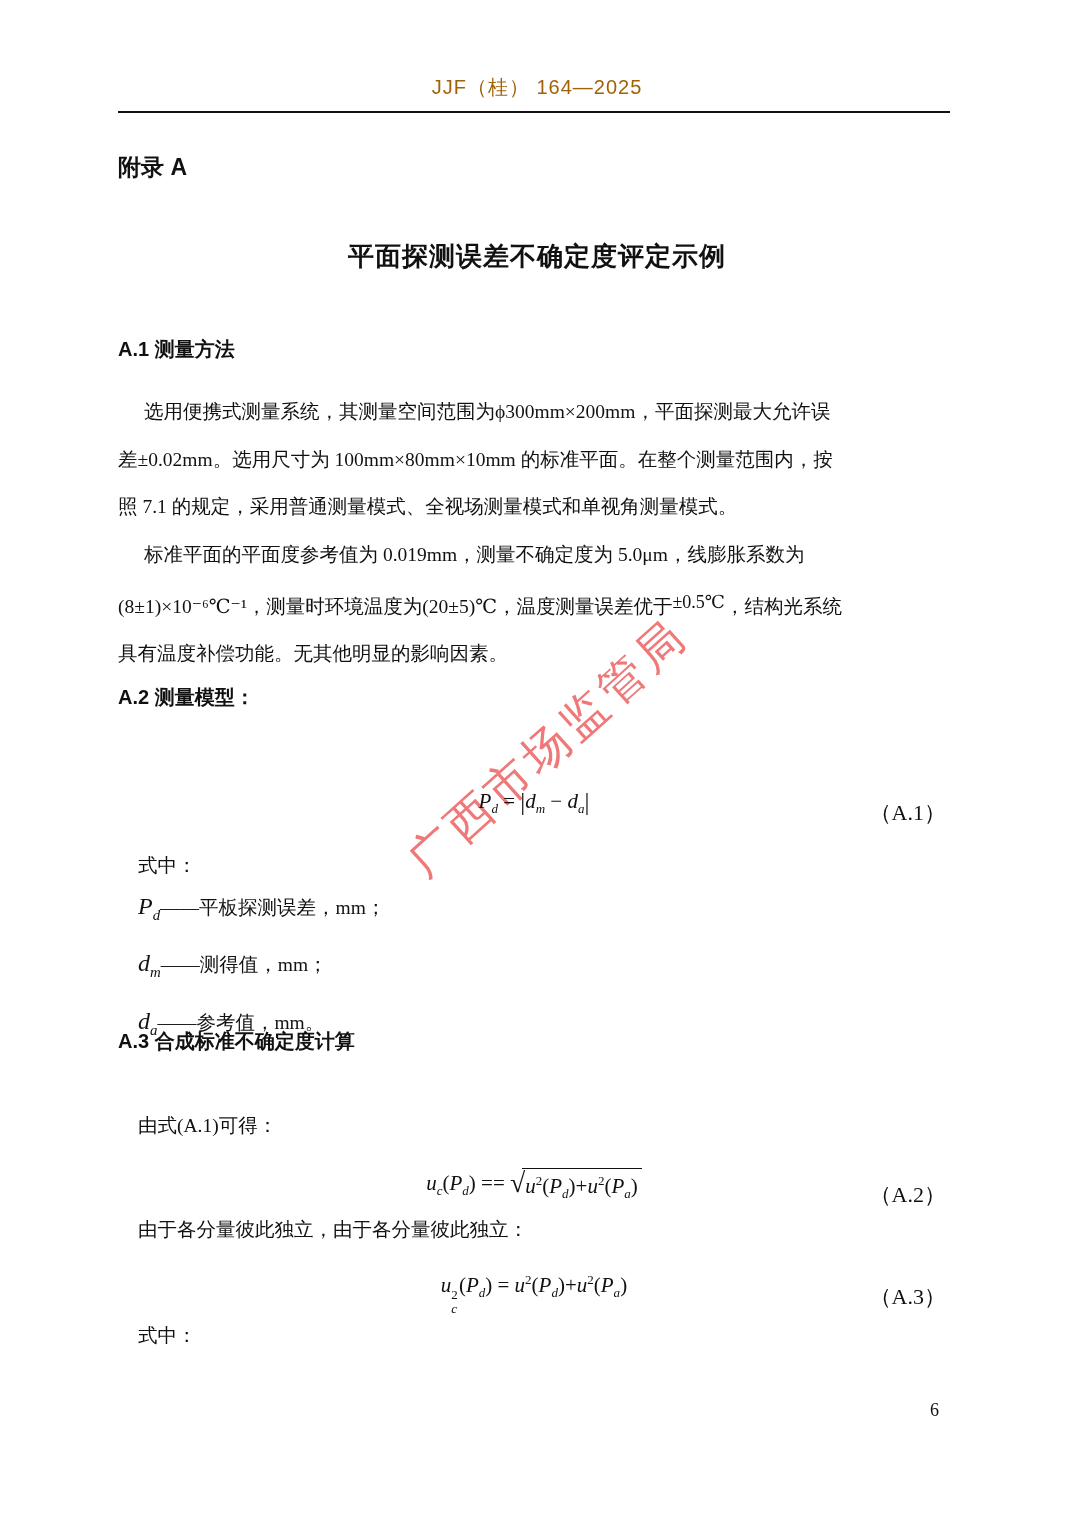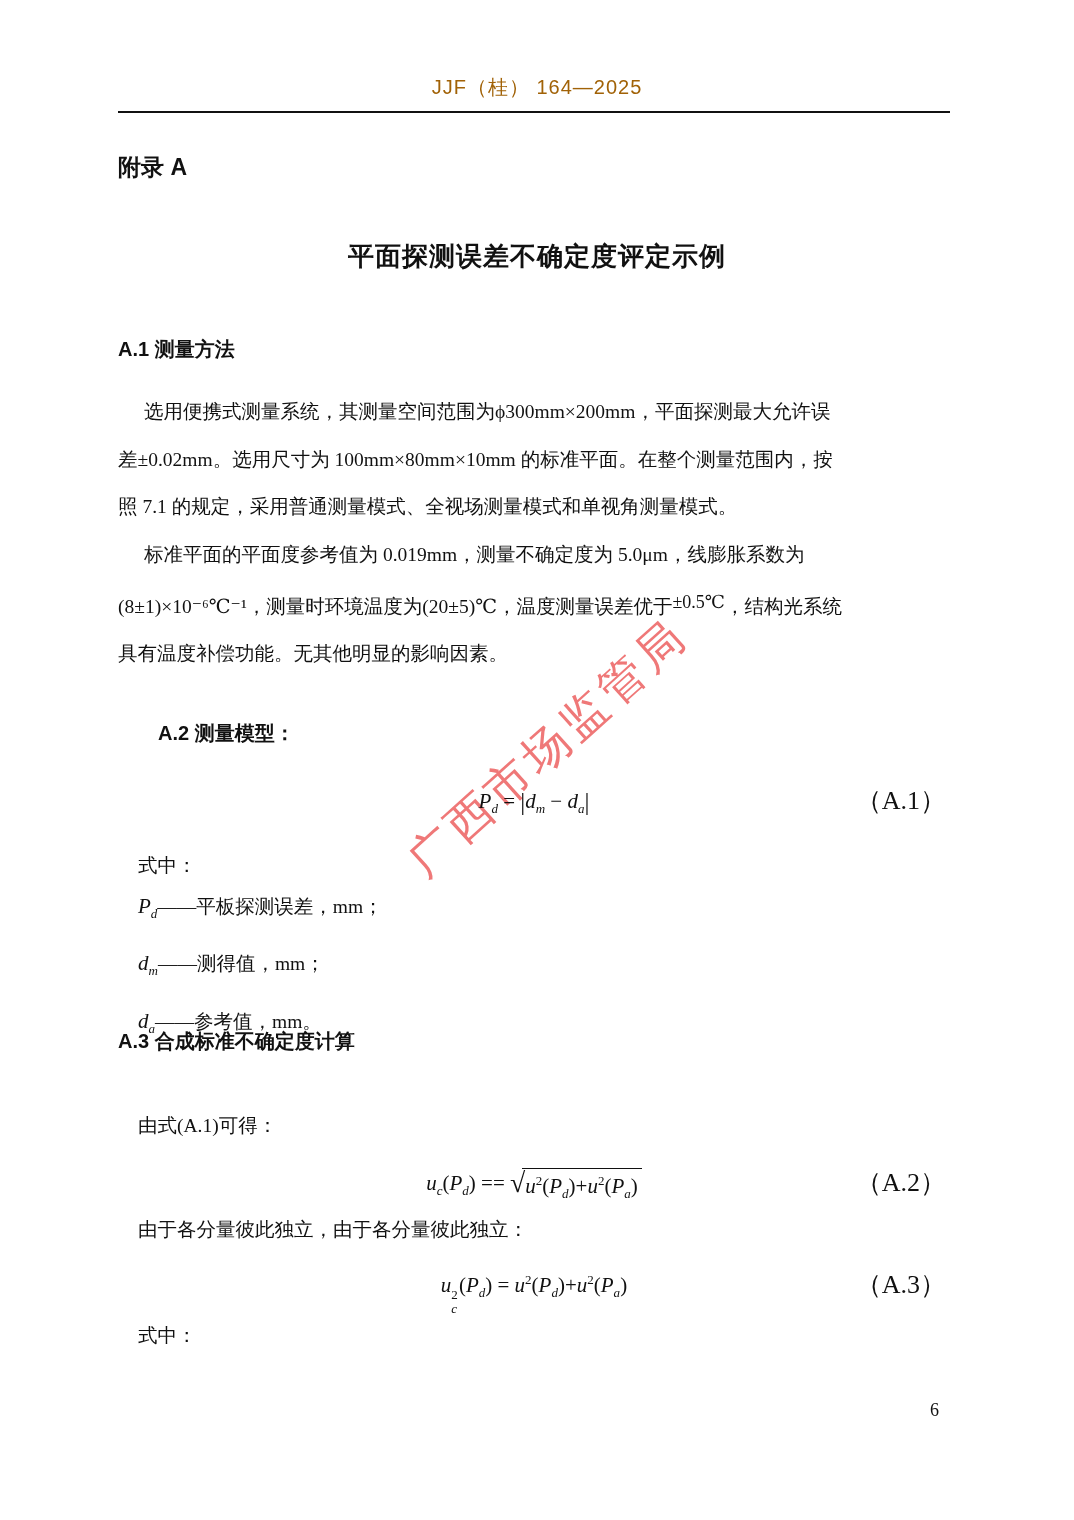--- a/index.html
+++ b/index.html
@@ -49,35 +49,35 @@
     left:118px;width:832px;height:50px;
     text-align:center;
     font-size:21px;
   }
   .eq{display:inline-block;vertical-align:middle;line-height:50px;}
   .eq .it{font-style:italic;}
   .eq sub{font-size:0.62em;font-style:italic;vertical-align:-0.4em;line-height:0;}
   .eq sup{font-size:0.62em;vertical-align:0.65em;line-height:0;}
   .eq .vbar{font-size:1.18em;vertical-align:-0.08em;}
   .eq-num{
-    position:absolute;right:4px;top:0;height:50px;line-height:50px;
-    font-size:26px;
+    position:absolute;right:4px;top:12px;height:50px;line-height:50px;
+    font-size:22px;
   }
   .sqrt{display:inline-flex;align-items:flex-start;vertical-align:middle;}
   .rad{font-size:1.32em;line-height:1.05;margin-right:-3px;}
   .radicand{display:inline-block;border-top:1.8px solid #111;padding:1px 4px 0 3px;line-height:1.55;}
   .stack{
     display:inline-flex;flex-direction:column;align-items:flex-start;
     font-size:0.62em;line-height:1.05;vertical-align:-0.55em;margin-right:1px;
   }
   .stack .st-sup{font-style:normal;}
   .stack .st-sub{font-style:italic;}
   
   .def-row{font-size:19.5px;}
-  .def-sym{font-size:21px;}
+  .def-sym{font-size:24px;}
   .def-sym .it{font-style:italic;}
   .def-sym sub{font-size:0.62em;font-style:italic;vertical-align:-0.4em;line-height:0;}
   .formula-label{font-size:19.5px;}
   .page-number{top:1400px;left:930px;font-size:18px;}
   .watermark{
     top:748px;left:548px;
     transform:translate(-50%,-50%) rotate(-42deg);
     white-space:nowrap;
     font-size:46px;letter-spacing:5px;
     color:rgba(236,90,90,0.82);
@@ -106,21 +106,21 @@
     <div class="line">差±0.02mm。选用尺寸为 100mm×80mm×10mm 的标准平面。在整个测量范围内，按</div>
     <div class="line">照 7.1 的规定，采用普通测量模式、全视场测量模式和单视角测量模式。</div>
   </div>
 
   <div class="abs content-left body-text para" style="top:531px;">
     <div class="line indent">标准平面的平面度参考值为 0.019mm，测量不确定度为 5.0μm，线膨胀系数为</div>
     <div class="line"><span>(8±1)×10⁻⁶℃⁻¹，测量时环境温度为(20±5)℃，温度测量误差优于</span><span class="raised">±0.5℃</span><span>，结构光系统</span></div>
     <div class="line">具有温度补偿功能。无其他明显的影响因素。</div>
   </div>
 
-  <div class="abs content-left sec-heading" style="top:720px;margin-left:40px;">A.2 测量模型：</div>
+  <div class="abs content-left sec-heading" style="top:684px;">A.2 测量模型：</div>
 
 
   <div class="abs eq-row" style="top:776px;">
     <span class="eq"><span class="it">P</span><sub>d</sub><span> = </span><span class="vbar">|</span><span class="it">d</span><sub>m</sub><span> − </span><span class="it">d</span><sub>a</sub><span class="vbar">|</span></span>
     <span class="eq-num">（A.1）</span>
   </div>
 
   <div class="abs content-left ind formula-label" style="top:852px;">式中：</div>
 
   <div class="abs content-left ind def-row" style="top:893px;">

